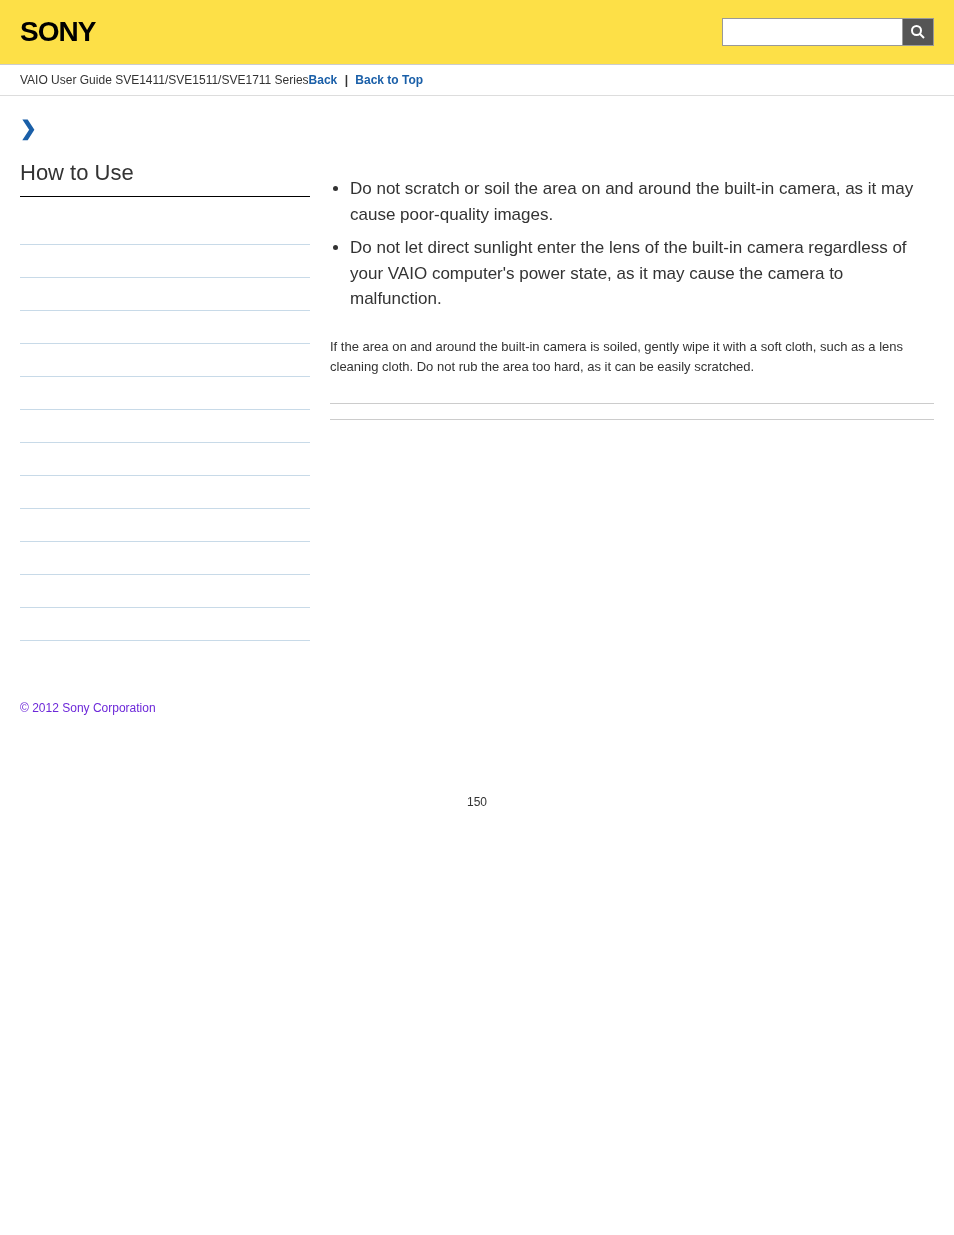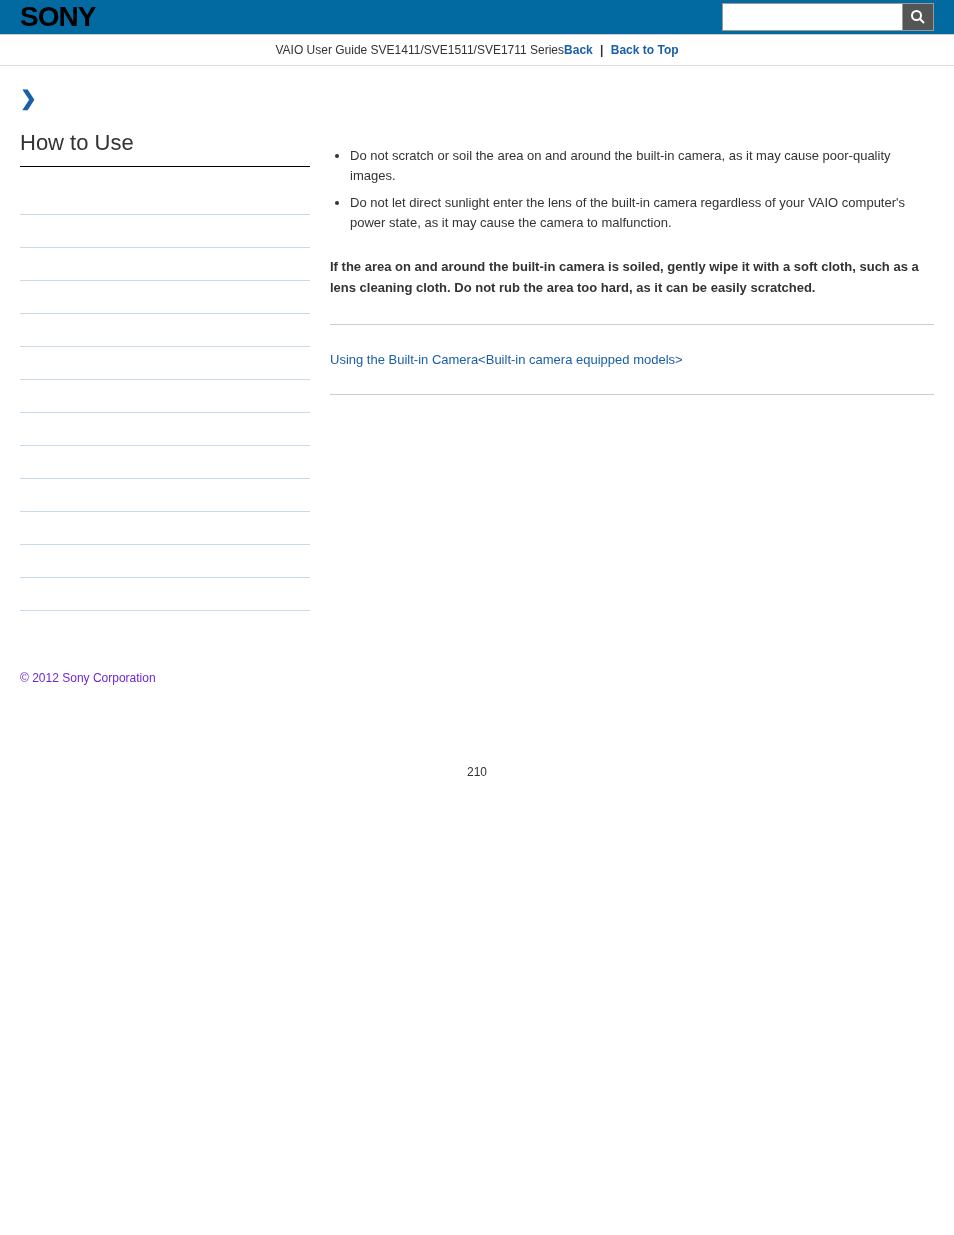--- a/index.html
+++ b/index.html
@@ -12,22 +12,22 @@
       font-family: Arial, Helvetica, sans-serif;
       font-size: 13px;
       color: #333;
       background: #fff;
       width: 954px;
       min-height: 1235px;
     }
 
     
     .header {
-      background: #0369a1;
-      padding: 1px 20px;
+      background: #fde047;
+      padding: 16px 20px;
       display: flex;
       align-items: center;
       justify-content: space-between;
       border-bottom: 1px solid #ccc;
     }
 
     .sony-logo {
       font-size: 28px;
       font-weight: 900;
       letter-spacing: -1px;
@@ -63,21 +63,21 @@
       justify-content: center;
       color: #fff;
       font-size: 14px;
     }
 
     
     .nav-bar {
       padding: 8px 20px;
       display: flex;
       align-items: center;
-      justify-content: center;
+      justify-content: flex-start;
       border-bottom: 1px solid #ddd;
     }
 
     .nav-title {
       font-size: 12px;
       color: #333;
     }
 
     .nav-links {
       font-size: 12px;
@@ -149,31 +149,30 @@
       margin-bottom: 25px;
     }
 
     .bullet-list {
       margin-left: 20px;
       margin-bottom: 20px;
     }
 
     .bullet-list li {
       margin-bottom: 8px;
-      font-size: 13px;
+      font-size: 17px;
       line-height: 1.5;
       color: #333;
     }
 
     .content-paragraph {
       font-size: 13px;
       line-height: 1.6;
       color: #333;
       margin-bottom: 13px;
-      font-weight: bold;
     }
 
     .content-divider {
       border: none;
       border-top: 1px solid #ccc;
       margin: 15px 0;
     }
 
     .related-link {
       padding: 12px 0;
@@ -284,24 +283,21 @@
         <li>Do not let direct sunlight enter the lens of the built-in camera regardless of your VAIO computer's power state, as it may cause the camera to malfunction.</li>
       </ul>
     </div>
 
     <div class="content-section">
       <p class="content-paragraph">If the area on and around the built-in camera is soiled, gently wipe it with a soft cloth, such as a lens cleaning cloth. Do not rub the area too hard, as it can be easily scratched.</p>
     </div>
 
     <hr class="content-divider">
 
-    <div class="related-link">
-      <a href="#">Using the Built-in Camera&lt;Built-in camera equipped models&gt;</a>
-    </div>
 
     <hr class="content-divider">
 
   </div>
 </div>
 
 <div class="footer-copyright">© 2012 Sony Corporation</div>
 
-<div class="page-number">210</div>
+<div class="page-number">150</div>
 
 </body></html>

